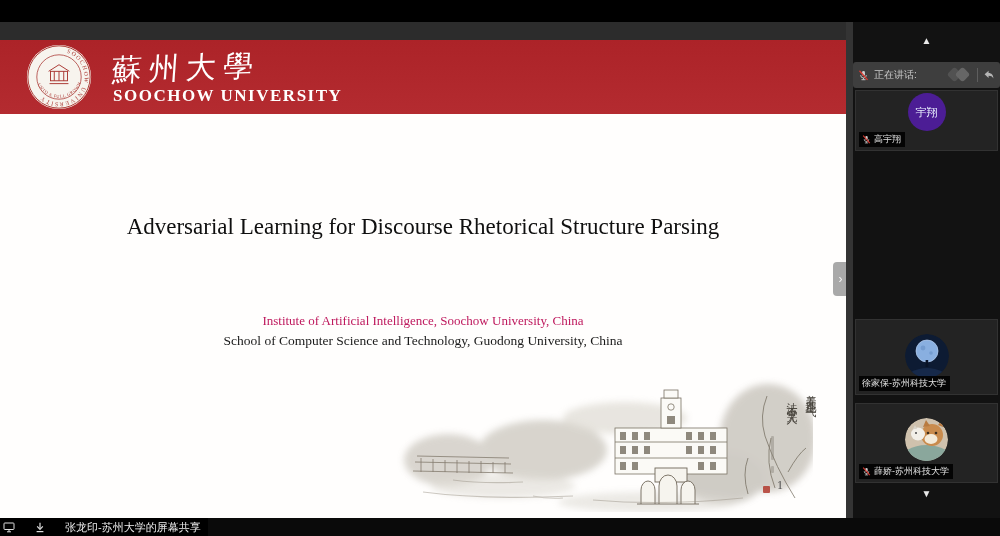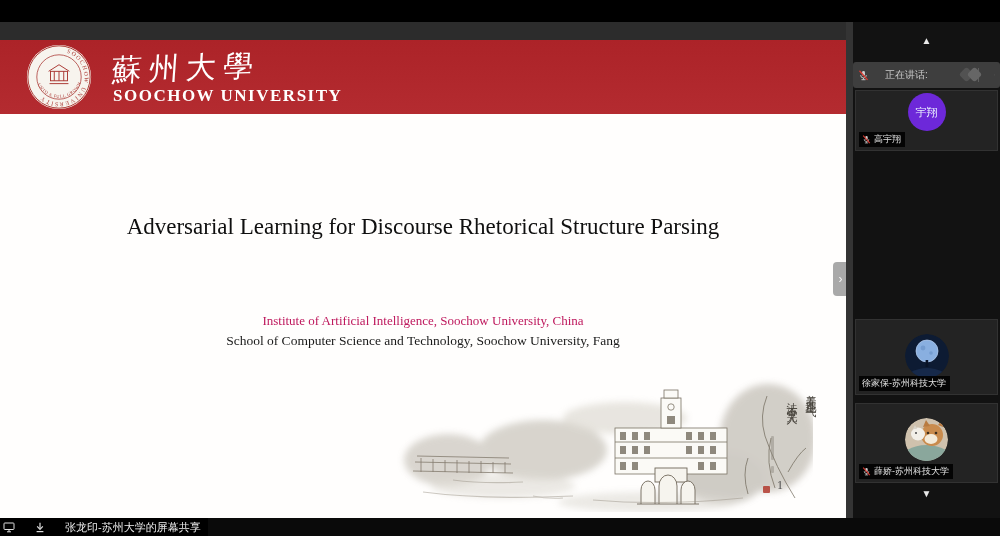--- a/index.html
+++ b/index.html
@@ -60,38 +60,38 @@
   .divider-strip{position:absolute;left:846px;top:22px;width:7px;height:496px;background:#343434;}
 
   
   .sidebar{position:absolute;left:853px;top:22px;width:147px;height:496px;background:#121212;}
   .scroll-arrow{position:absolute;left:0;width:147px;text-align:center;color:#e9e9e9;
          font-size:10px;line-height:10px;}
   .scroll-up{top:14px;}
   .scroll-down{top:467px;}
 
   .speaking-bar{position:absolute;left:0;top:40px;width:147px;height:26px;background:#3e3e3e;
-         border-radius:3px;display:flex;align-items:center;gap:16px;padding:0 5px;box-sizing:border-box;}
+         border-radius:3px;display:flex;align-items:center;gap:5px;padding:0 5px;box-sizing:border-box;}
   .speaking-label{font-size:10px;color:#cbcbcb;white-space:nowrap;}
   .flex-sp{flex:1;}
   .diamonds{position:relative;width:24px;height:16px;}
   .diamonds i{position:absolute;top:2px;width:11px;height:11px;border-radius:3px;transform:rotate(45deg);}
   .diamonds i:nth-child(1){left:1px;background:#525252;}
   .diamonds i:nth-child(2){left:9px;background:#666;}
   .vdiv{width:1px;height:14px;background:#5e5e5e;}
 
   .tile{position:absolute;left:2px;width:143px;background:#232323;border:1px solid #323232;
         box-sizing:border-box;}
   .t1{top:68px;height:61px;}
   .t2{top:135px;height:74px;}
   .t3{top:215px;height:76px;}
   .t4{top:297px;height:76px;}
   .t5{top:381px;height:80px;}
   .avatar{display:block;margin:14px auto 0;border-radius:50%;overflow:hidden;}
-  .avatar-initials{width:38px;height:38px;margin-top:2px;background:#6d28d9;color:#eaf0ff;
+  .avatar-initials{width:38px;height:38px;margin-top:2px;background:#4c1d95;color:#eaf0ff;
         display:flex;align-items:center;justify-content:center;font-size:11px;font-family:Liberation Serif, serif;}
   .name-label{position:absolute;left:3px;bottom:3px;display:flex;align-items:center;gap:3px;
         background:rgba(0,0,0,.88);padding:1px 4px 1px 3px;max-width:132px;}
   .name-label span{font-size:9px;color:#e2e2e2;white-space:nowrap;overflow:hidden;}
 
   .mic{flex:0 0 auto;}
 
   
   .bottom-bar{position:absolute;left:0;top:518px;width:1000px;height:18px;background:#0a0a0a;
         display:flex;align-items:center;}
@@ -141,21 +141,21 @@
           <line x1="26" y1="43" x2="46" y2="43"></line>
         </g>
       </svg>
       <div class="zh-name">蘇州大學</div>
       <div class="en-name">SOOCHOW UNIVERSITY</div>
     </div>
 
     <div class="slide-body">
       <div class="slide-title">Adversarial Learning for Discourse Rhetorical Structure Parsing</div>
       <div class="slide-affil1">Institute of Artificial Intelligence, Soochow University, China</div>
-      <div class="slide-affil2">School of Computer Science and Technology, Soochow University, Fang</div>
+      <div class="slide-affil2">School of Computer Science and Technology, Guodong University, China</div>
 
       <svg class="painting" viewBox="0 0 420 136">
         <defs>
           <filter id="wash" x="-40%" y="-40%" width="180%" height="180%">
               <feGaussianBlur stdDeviation="3.5"></feGaussianBlur>
             </filter>
         </defs>
         <g filter="url(#wash)" opacity="0.42">
           <ellipse cx="375" cy="62" rx="48" ry="54" fill="#968f80"></ellipse>
           <ellipse cx="330" cy="102" rx="42" ry="26" fill="#8e887a"></ellipse>

